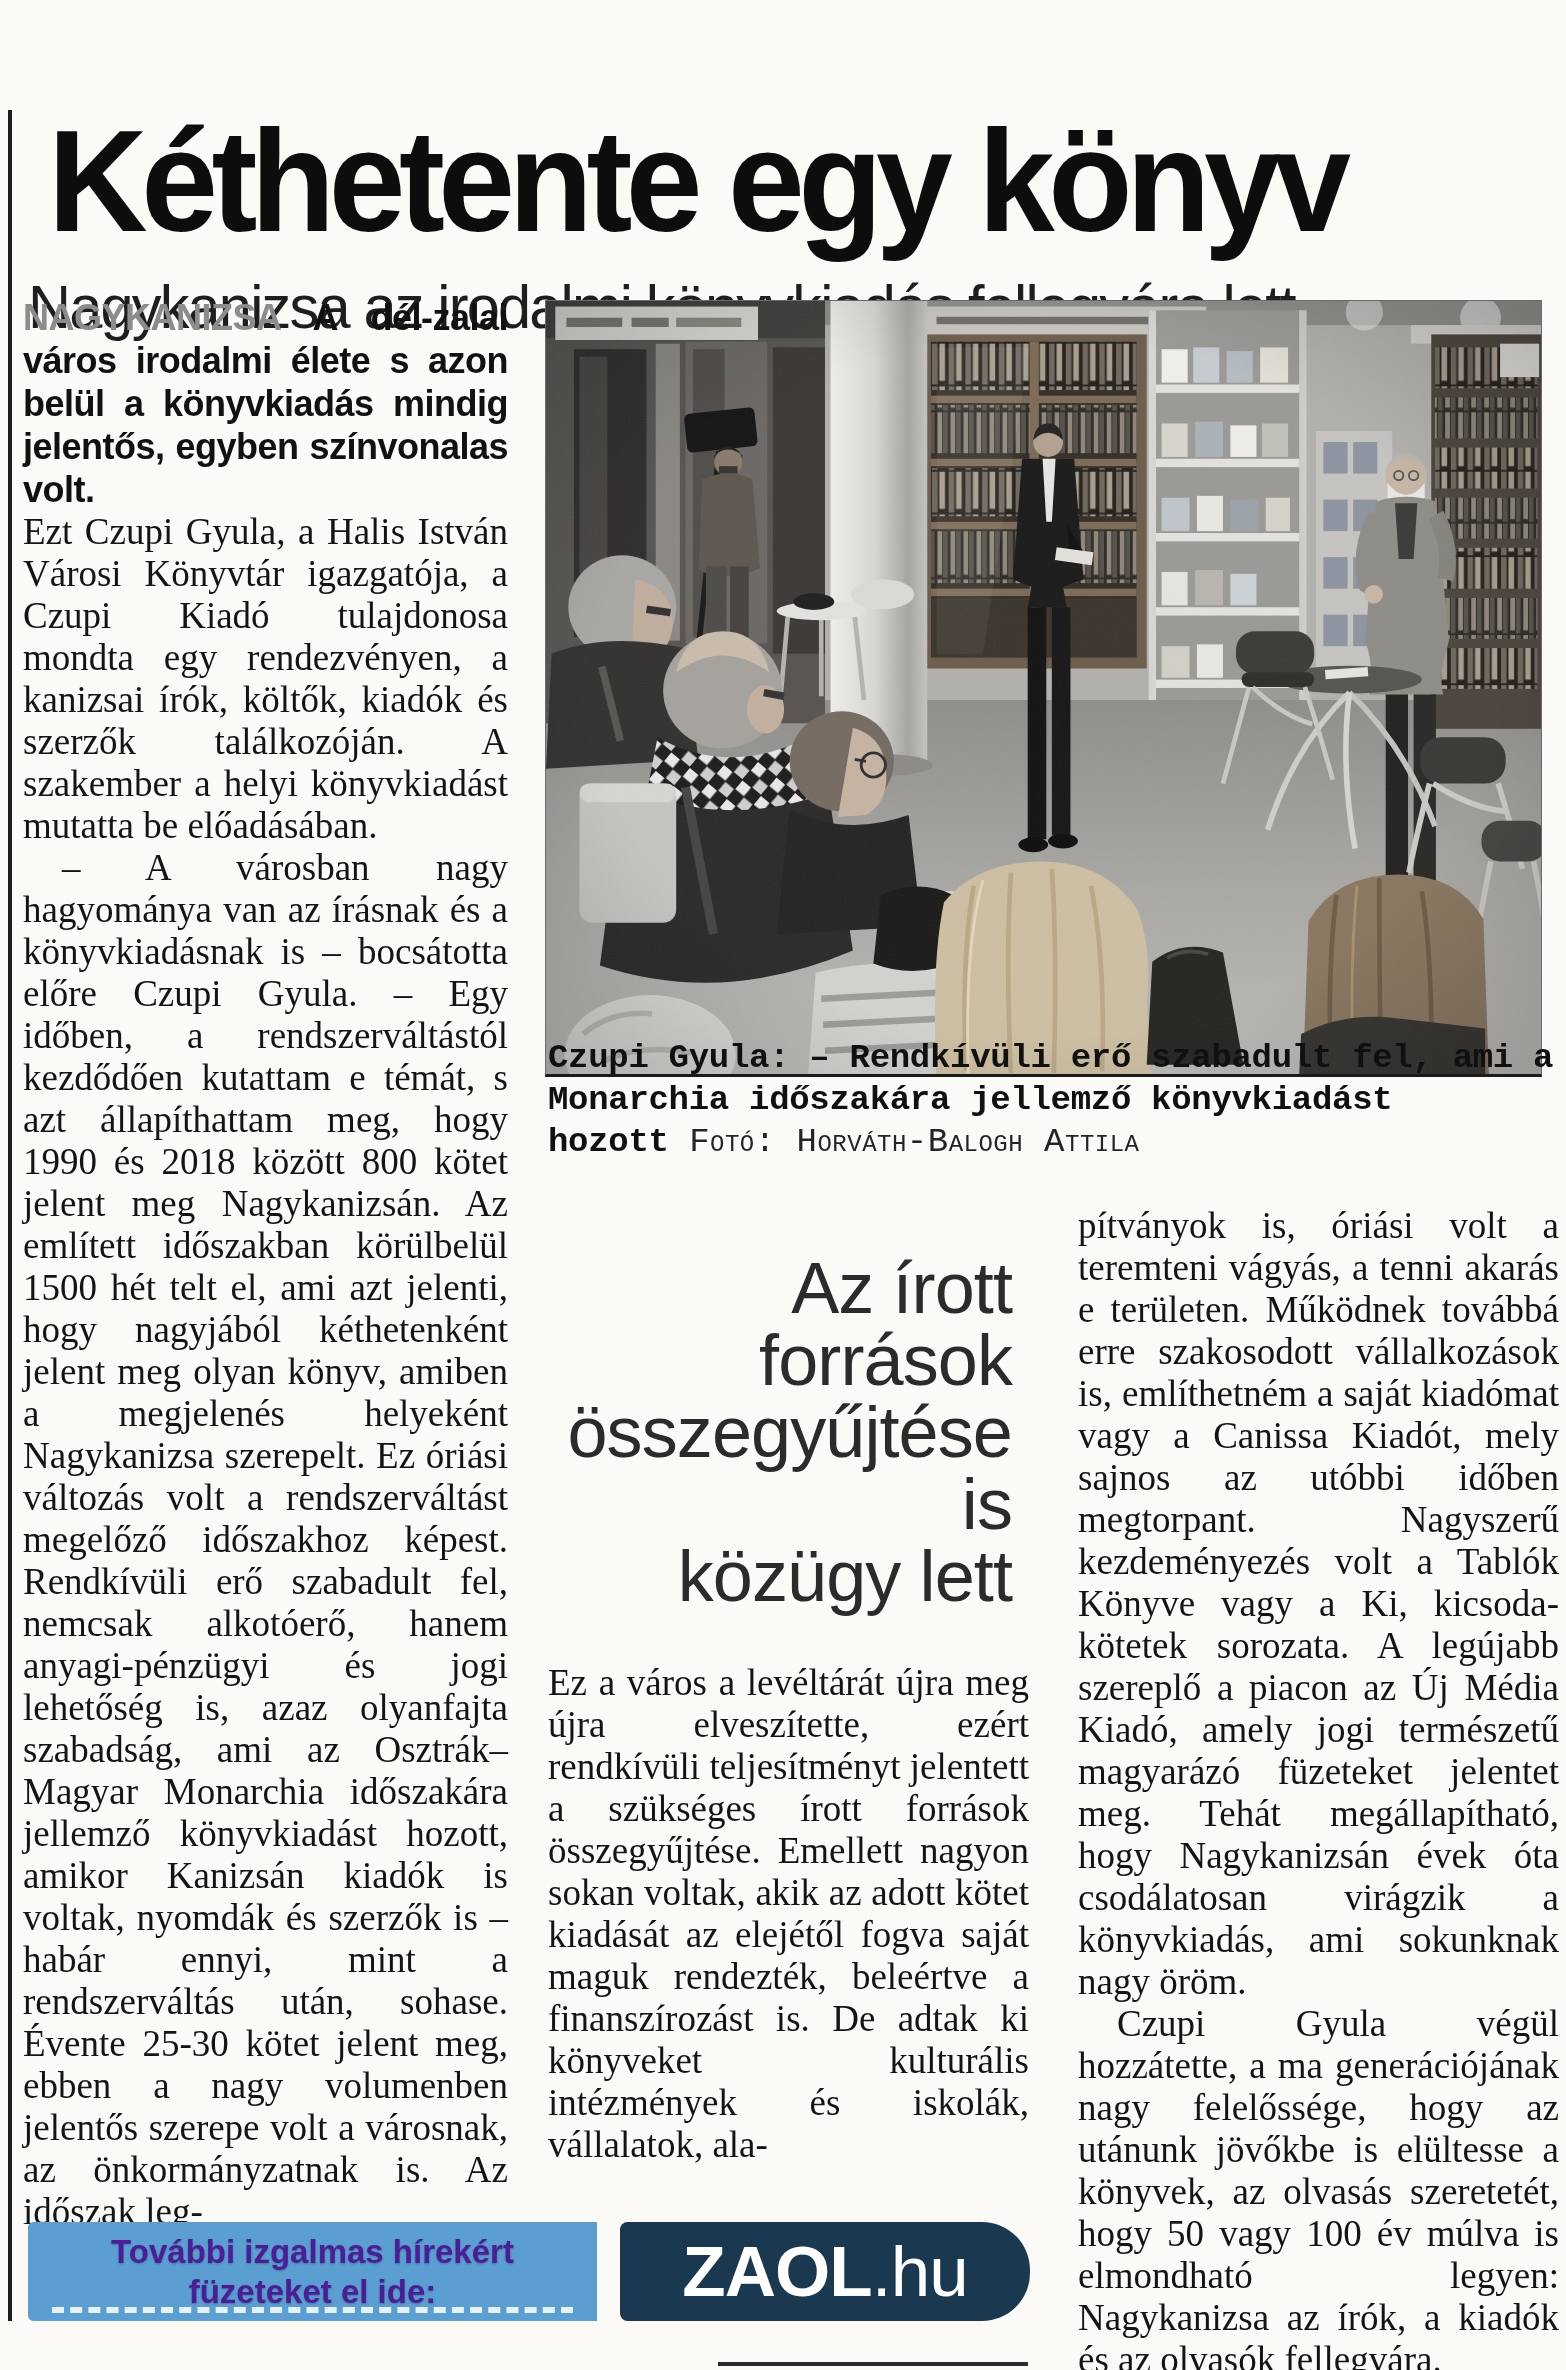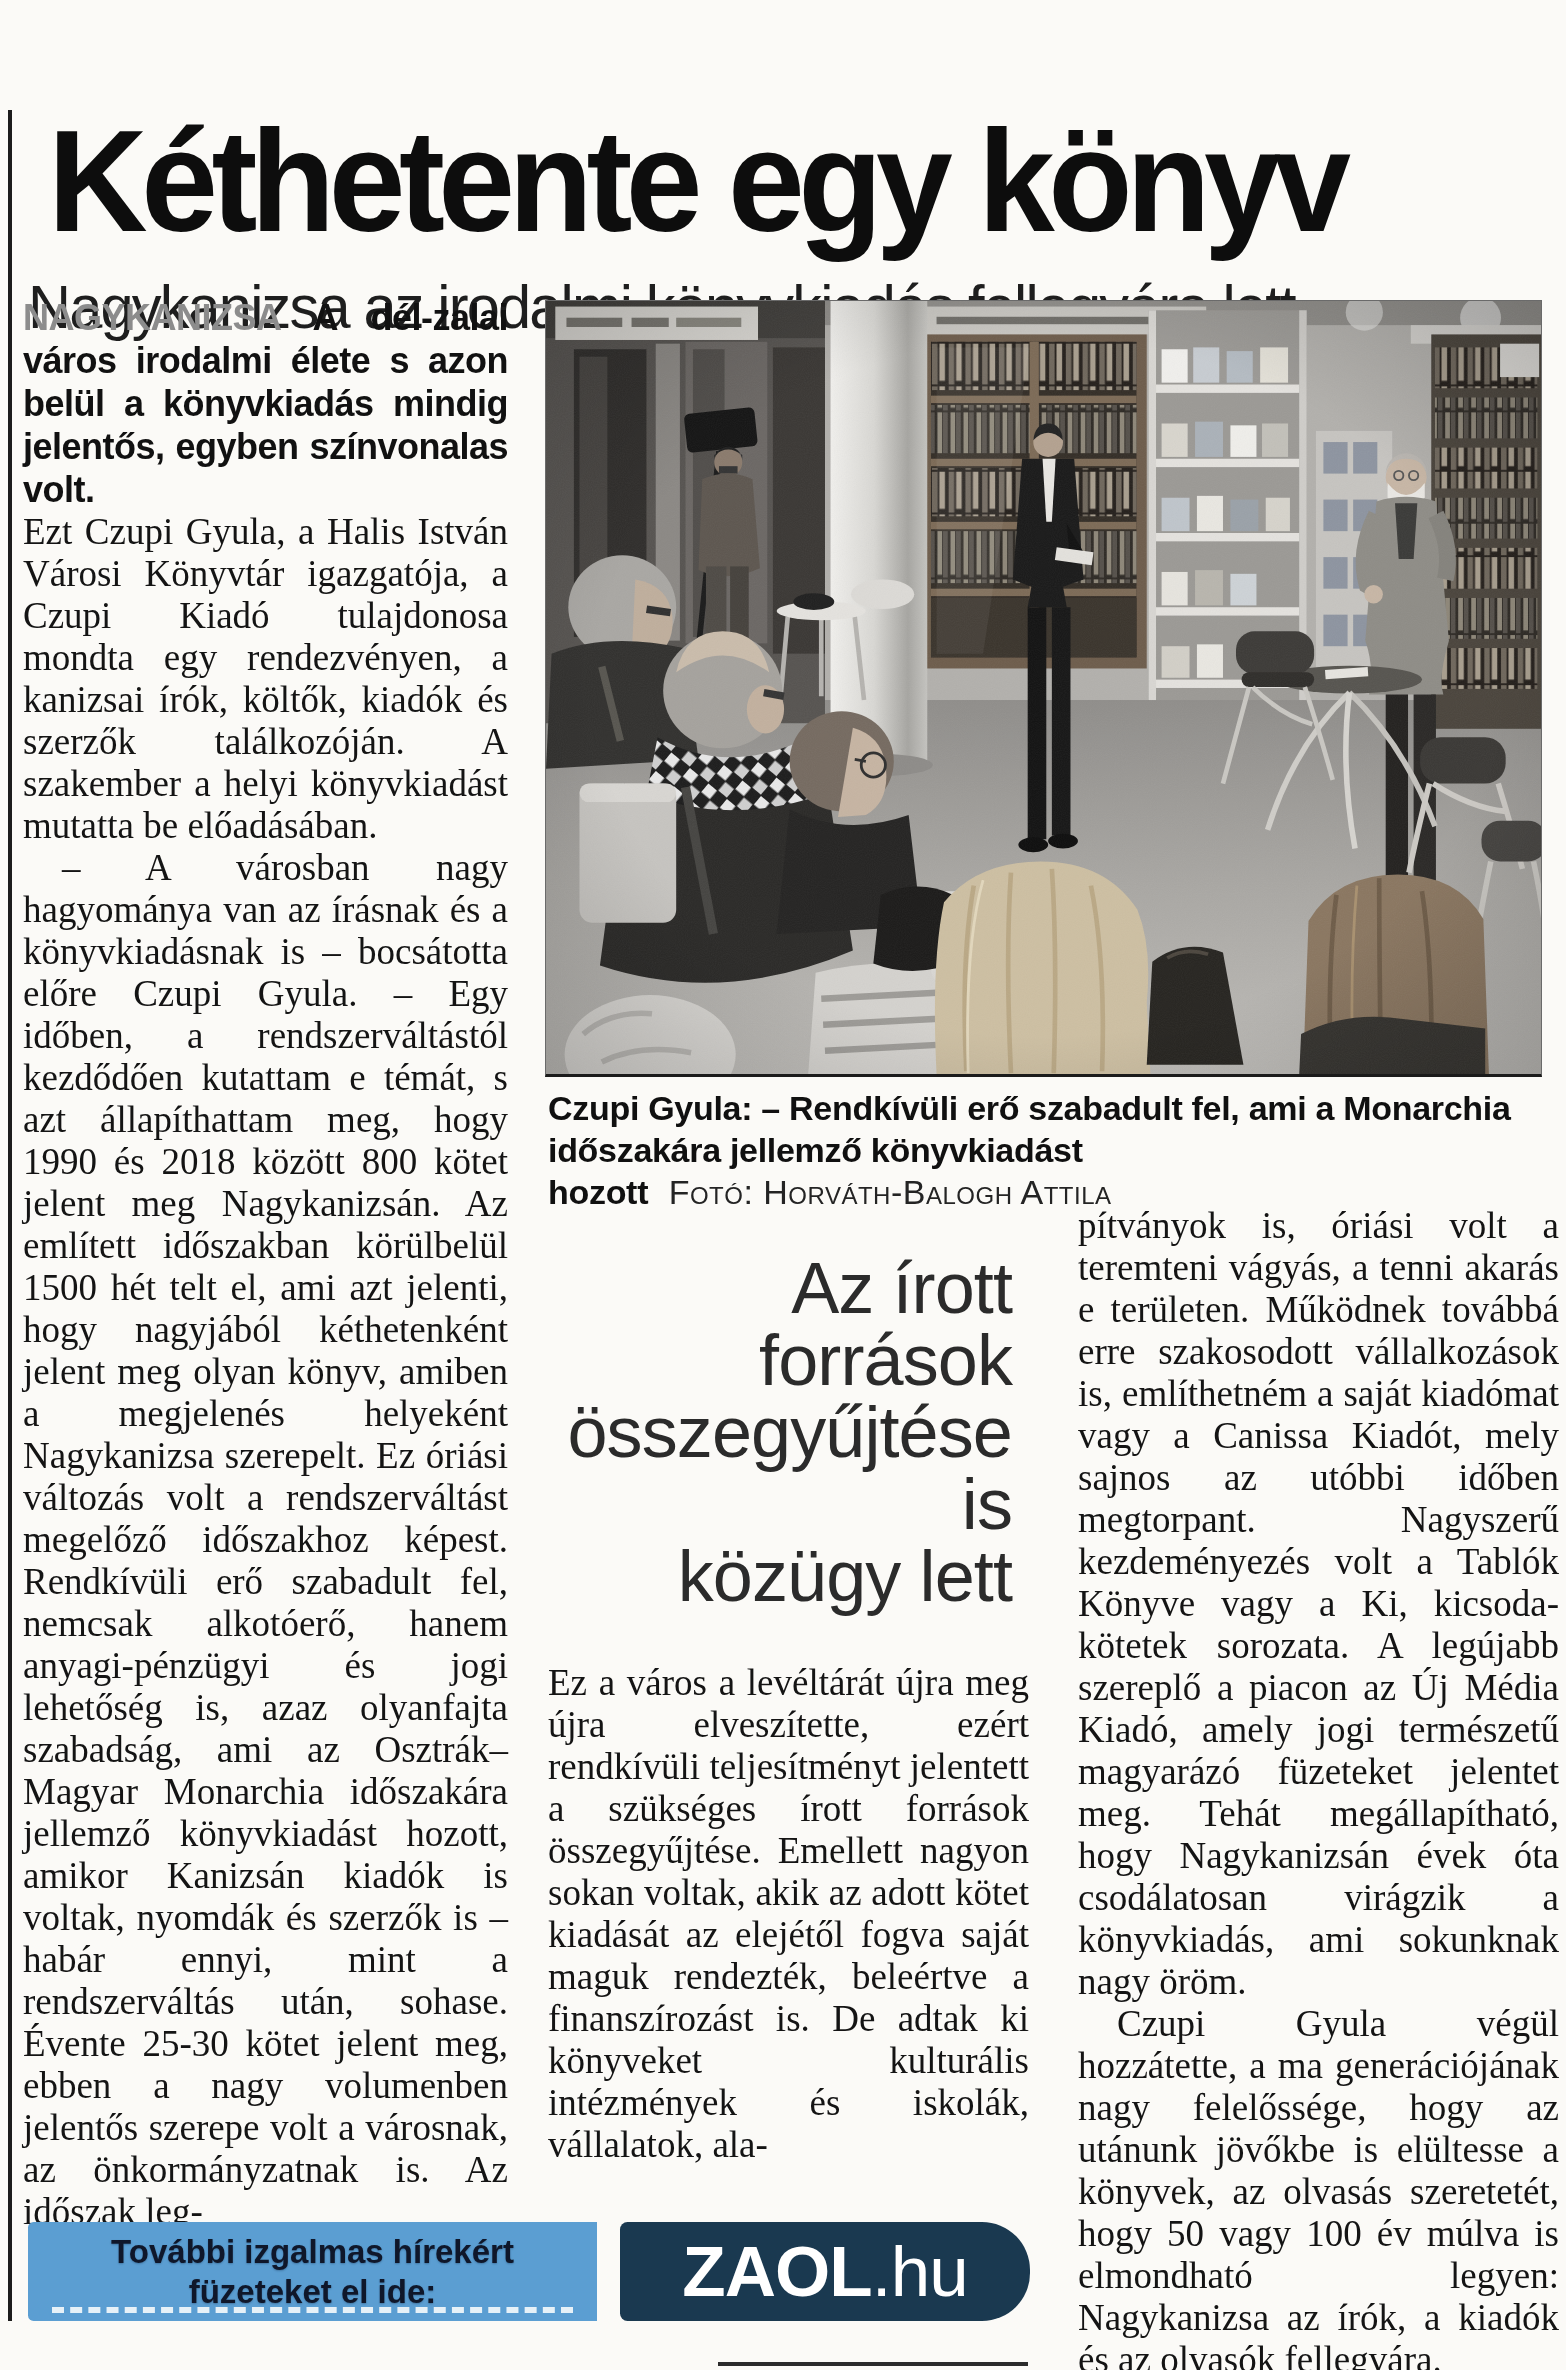--- a/index.html
+++ b/index.html
@@ -15,37 +15,37 @@
   .col{position:absolute;text-align:justify;font-size:37px;line-height:42px;color:#141414;}
   .col p{margin:0;}
   .col p.indent{text-indent:39px;}
   .col1{left:23px;top:296px;width:485px;}
   .lead{font-family:"Liberation Sans",sans-serif;font-weight:700;font-size:36px;line-height:43px;
         letter-spacing:-0.5px;text-align:justify;margin:0 0 37px 0;color:#111;}
   .lead .kw{color:#8c8c8c;}
   .photo{position:absolute;left:545px;top:300px;width:997px;height:777px;background:#9a9a9a;
         border:0.9px solid #6a6a6a;border-bottom:3.7px solid #1b1b1b;box-sizing:border-box;}
   .photo svg{width:100%;height:100%;display:block;}
-  .caption{position:absolute;left:548px;top:1087px;width:1007px;
-        font-family:Liberation Sans, sans-serif;font-weight:700;font-size:34px;line-height:42px;
+  .caption{position:absolute;left:548px;top:1037px;width:1007px;
+        font-family:Liberation Mono, monospace;font-weight:700;font-size:34px;line-height:42px;
         letter-spacing:-0.3px;color:#101010;}
   .credit{font-weight:400;font-variant-caps:small-caps;letter-spacing:0.5px;color:#242424;
         padding-left:20.5px;white-space:nowrap;}
   .col2{left:548px;top:1205px;width:481px;}
   .col3{left:1078px;top:1205px;width:481px;}
   .pullquote{font-family:"Liberation Sans",sans-serif;font-weight:400;font-size:72px;
         line-height:72px;letter-spacing:-0.9px;color:#2b2b2b;text-align:right;
         padding:47px 17px 50px 0;}
   .promo{position:absolute;left:28px;top:2222px;width:1002px;height:99px;display:flex;
         font-family:"Liberation Sans",sans-serif;}
   .promo-left{flex:1;position:relative;border-radius:5.6px 0 0 5.6px;
         display:flex;flex-direction:column;justify-content:center;align-items:center;}
   .promo-left .dash{position:absolute;left:24px;right:24px;bottom:8.4px;
         border-top:6.5px dashed rgba(255,255,255,.85);}
-  .promo-line{color:#0f172a;font-weight:700;font-size:33px;line-height:40px;text-align:center;
+  .promo-line{color:#4c1d95;font-weight:700;font-size:33px;line-height:40px;text-align:center;
         text-shadow:0 0.9px 1.9px rgba(10,30,60,.3);}
   .promo-right{width:410px;border-radius:7.5px 48px 48px 7.5px;
         display:flex;align-items:center;justify-content:center;}
   .brand{color:#ffffff;font-size:71px;letter-spacing:-0.9px;white-space:nowrap;}
   .brand .b1{font-weight:800;}
   .brand .b2{font-weight:300;}
   .bottom-rule{position:absolute;left:718px;top:2362px;width:310px;height:3.7px;background:#2b2b2b;}
 </style>
 </head>
 <body>

